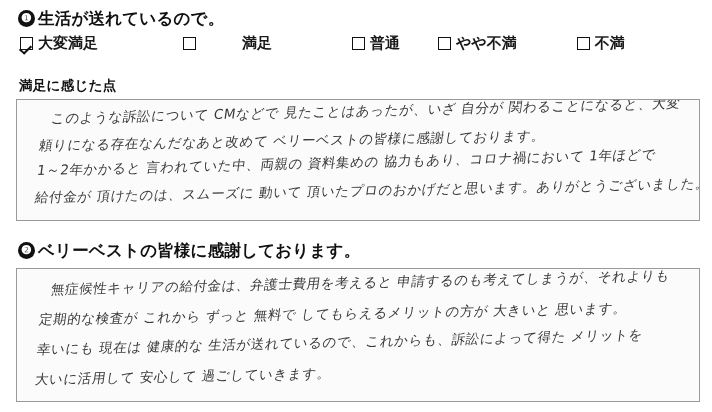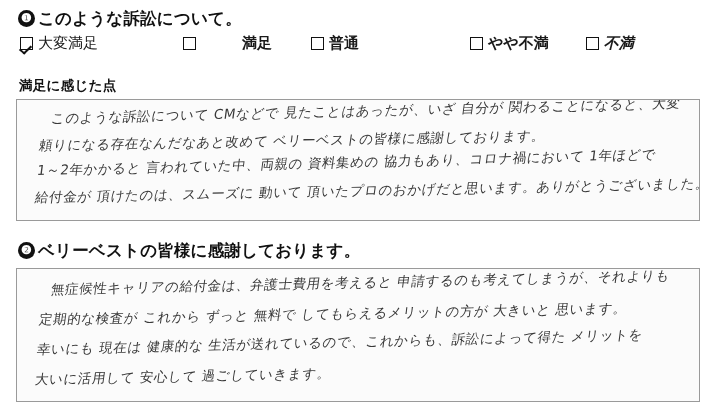--- a/index.html
+++ b/index.html
@@ -92,28 +92,28 @@
   }
   .choice .box.checked::before {
     content: "";
     position: absolute;
     left: -2px;
     top: -3px;
     width: 16px;
     height: 17px;
   }
   .choice .lbl { line-height: 16px; }
-  .choice.selected .lbl { font-weight: normal; }
+  .choice.selected .lbl { font-weight: bold; }
 
   
   #choice-0 { margin-left: 0px; }
   #choice-1 { margin-left: 85px; gap: 46px; }
-  #choice-2 { margin-left: 39px; }
-  #choice-3 { margin-left: 111px; }
-  #choice-4 { margin-left: 37px; font-style: italic; }
+  #choice-2 { margin-left: 80px; }
+  #choice-3 { margin-left: 38px; }
+  #choice-4 { margin-left: 60px; }
 
   
   .sub-label {
     position: absolute;
     left: 19px;
     top: 77px;
     font-size: 13.5px;
     font-weight: bold;
     color: #111;
     letter-spacing: 0.3px;
@@ -162,21 +162,21 @@
   #a2-l2 { left: 20px; top: 72px;  transform: rotate(-1.4deg) skewX(-9deg); }
   #a2-l3 { left: 18px; top: 102px; transform: rotate(-1.2deg) skewX(-9deg); }
 </style>
 </head>
 <body>
 
 <div class="page">
 
   <div class="question" id="q1-block">
     <span class="q-num">❶</span>
-    <span class="q-text">このような訴訟について。</span>
+    <span class="q-text">生活が送れているので。</span>
   </div>
 
   <div class="choices">
     <div class="choice selected" id="choice-0">
       <span class="box checked"></span>
       <span class="lbl">大変満足</span>
     </div>
     <div class="choice" id="choice-1">
       <span class="box"></span>
       <span class="lbl">満足</span>

